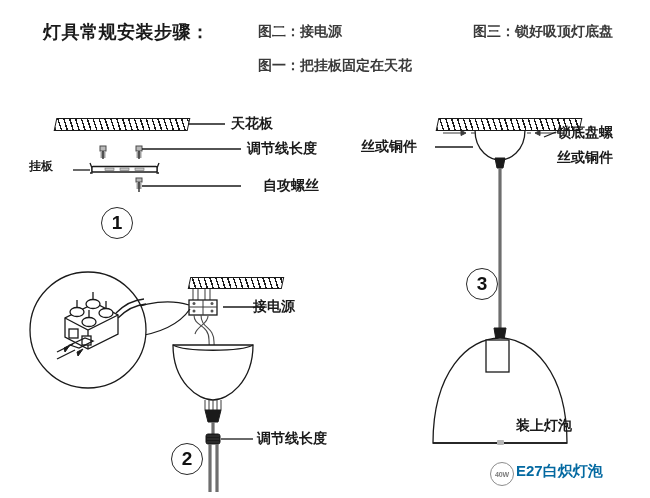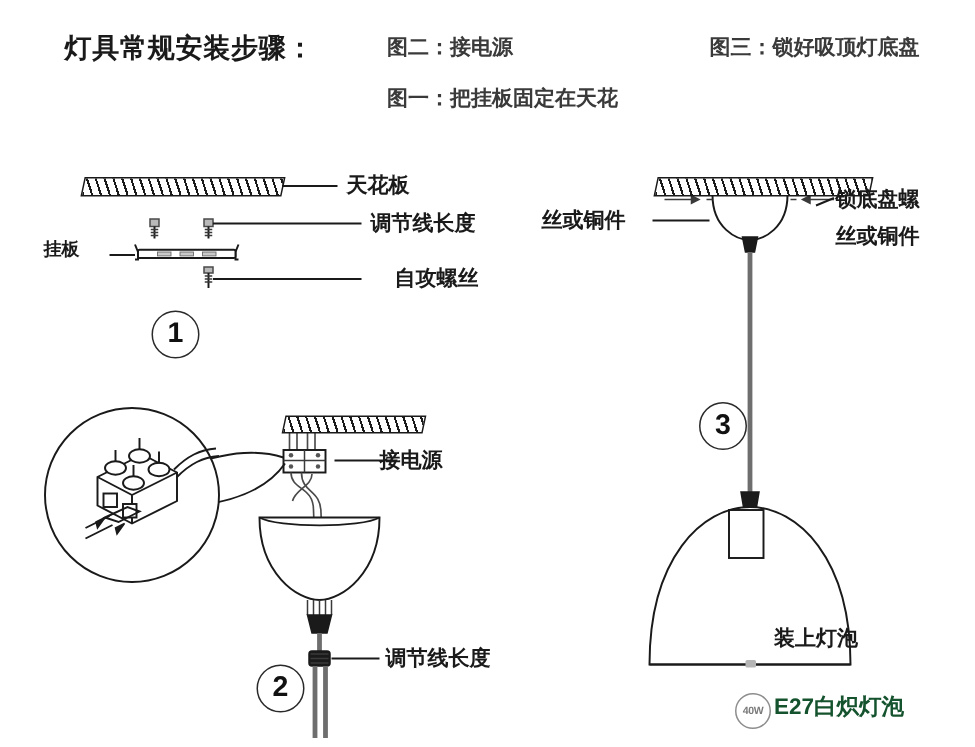--- a/index.html
+++ b/index.html
@@ -68,21 +68,21 @@
     position:absolute;width:22px;height:22px;border-radius:50%;
     border:1.4px solid #8d8d8d;color:#7a7a7a;background:#fff;
     display:flex;align-items:center;justify-content:center;
     font-size:7px;font-weight:bold;letter-spacing:-.2px;
   }
   .bulb-cap{
     position:absolute;width:7px;height:5px;background:#b5b5b5;
     border-radius:1px;
   }
   .bulb-text-a{position:absolute;font-size:14px;font-weight:bold;color:#1a1a1a;white-space:nowrap;}
-  .bulb-text-b{position:absolute;font-size:15px;font-weight:bold;color:#14532d;white-space:nowrap;}
+  .bulb-text-b{position:absolute;font-size:15px;font-weight:bold;color:#0369a1;white-space:nowrap;}
 </style>
 </head>
 <body>
 
 <div class="page">
 
   <div class="title">灯具常规安装步骤：</div>
 
   <div class="hdr-col-a">
     <div class="hdr-line">图二：接电源</div>

